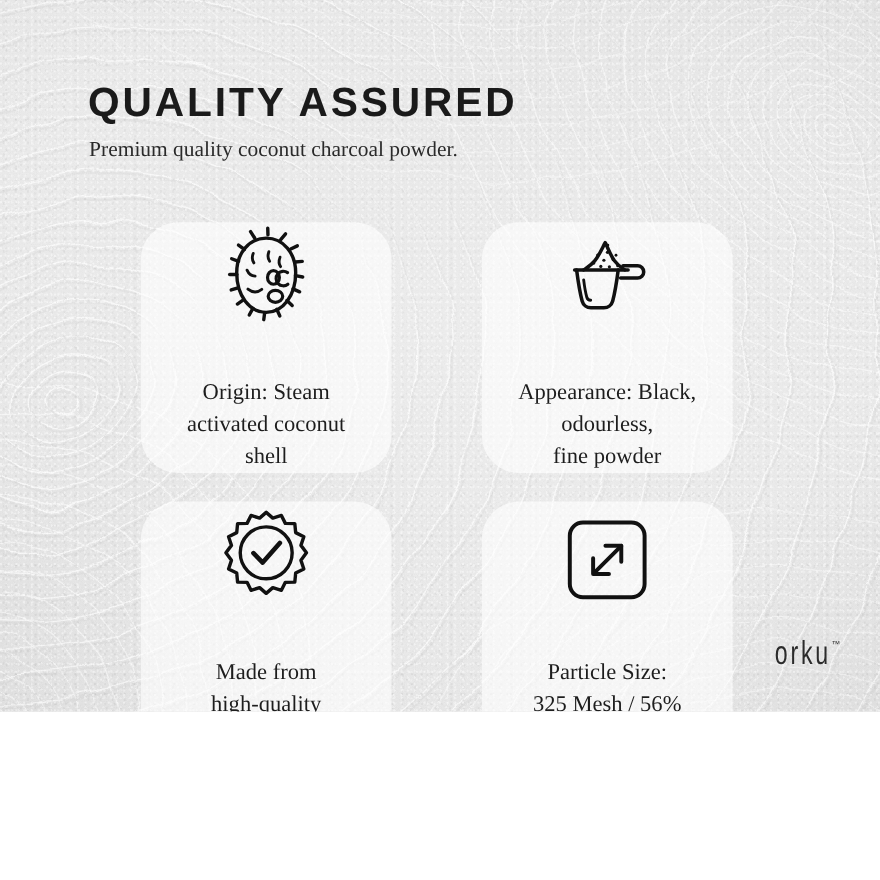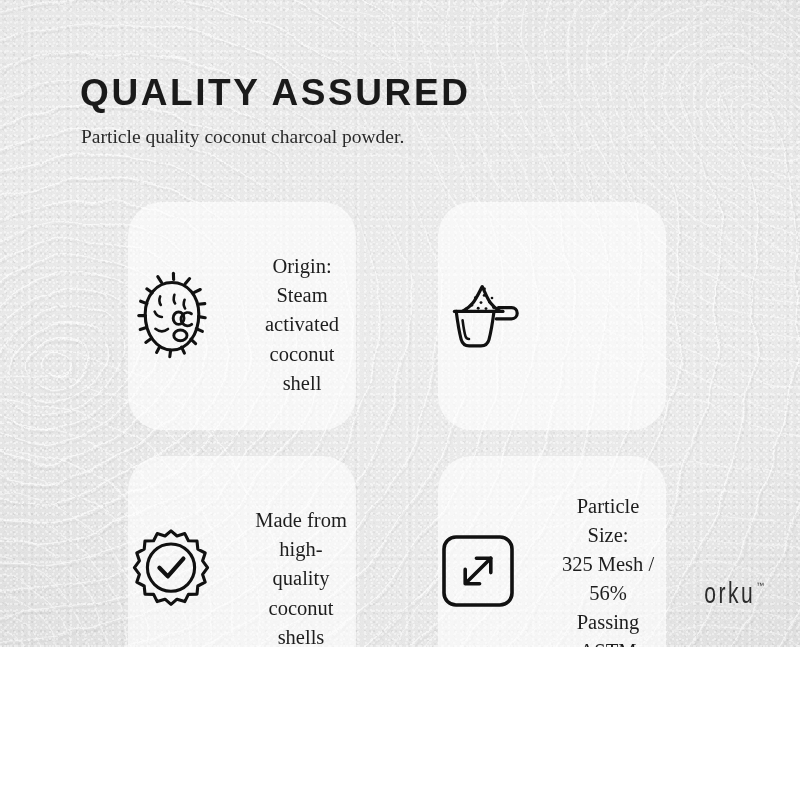--- a/index.html
+++ b/index.html
@@ -88,23 +88,23 @@
     grid-template-rows: 228px 228px;
     column-gap: 82px;
     row-gap: 26px;
   }
 
   .card {
     position: relative;
     border-radius: 34px;
     background: rgba(255,255,255,.62);
     display: flex;
-    flex-direction: row;
+    flex-direction: column;
     align-items: center;
-    justify-content: space-between;
+    justify-content: flex-end;
     padding-top: 18px;
     box-sizing: border-box;
     gap: 32px;
   }
 
   .icon-wrap {
     width: 92px;
     height: 92px;
     display: flex;
     align-items: center;
@@ -276,21 +276,21 @@
     </svg>
   </div>
 
   <div class="grain"></div>
   <div class="vignette"></div>
 
   <div id="content">
 
     <div class="header">
       <h1 class="title">QUALITY ASSURED</h1>
-      <p class="subtitle">Particle quality coconut charcoal powder.</p>
+      <p class="subtitle">Premium quality coconut charcoal powder.</p>
     </div>
 
     <div class="grid">
 
       <div class="card">
         <div class="icon-wrap">
           <svg width="88" height="88" viewBox="0 0 88 88" fill="none" stroke="#111111" stroke-width="3.1" stroke-linecap="round" stroke-linejoin="round">
 
             <path d="M44 9.5c15.6 0 26.8 13.5 26.8 31.5 0 21-11.8 36-26.8 36S17.2 62 17.2 41C17.2 23 28.4 9.5 44 9.5Z"></path>
 
@@ -349,20 +349,23 @@
               <circle cx="31.8" cy="32.2" r="1.45"></circle>
               <circle cx="38.2" cy="35.2" r="1.45"></circle>
               <circle cx="46.0" cy="35.6" r="1.45"></circle>
               <circle cx="53.6" cy="34.6" r="1.45"></circle>
               <circle cx="26.4" cy="36.0" r="1.45"></circle>
               <circle cx="44.6" cy="15.8" r="1.3"></circle>
               <circle cx="52.0" cy="25.0" r="1.3"></circle>
             </g>
           </svg>
         </div>
+        <div class="card-text">Appearance: Black,
+odourless,
+fine powder</div>
       </div>
 
       <div class="card">
         <div class="icon-wrap">
           <svg width="86" height="86" viewBox="0 0 86 86" fill="none" stroke="#111111" stroke-width="3.1" stroke-linecap="round" stroke-linejoin="round">
 
             <path d="M43 2.8
                      L49.0 8.0 L56.8 5.6 L60.4 12.8 L69.0 13.0 L69.8 21.2 L77.2 25.0
                      L74.6 32.8 L79.6 39.6 L74.6 46.4 L77.2 54.2 L69.8 58.0 L69.0 66.2
                      L60.4 66.4 L56.8 73.6 L49.0 71.2 L43 76.4 L37.0 71.2 L29.2 73.6

